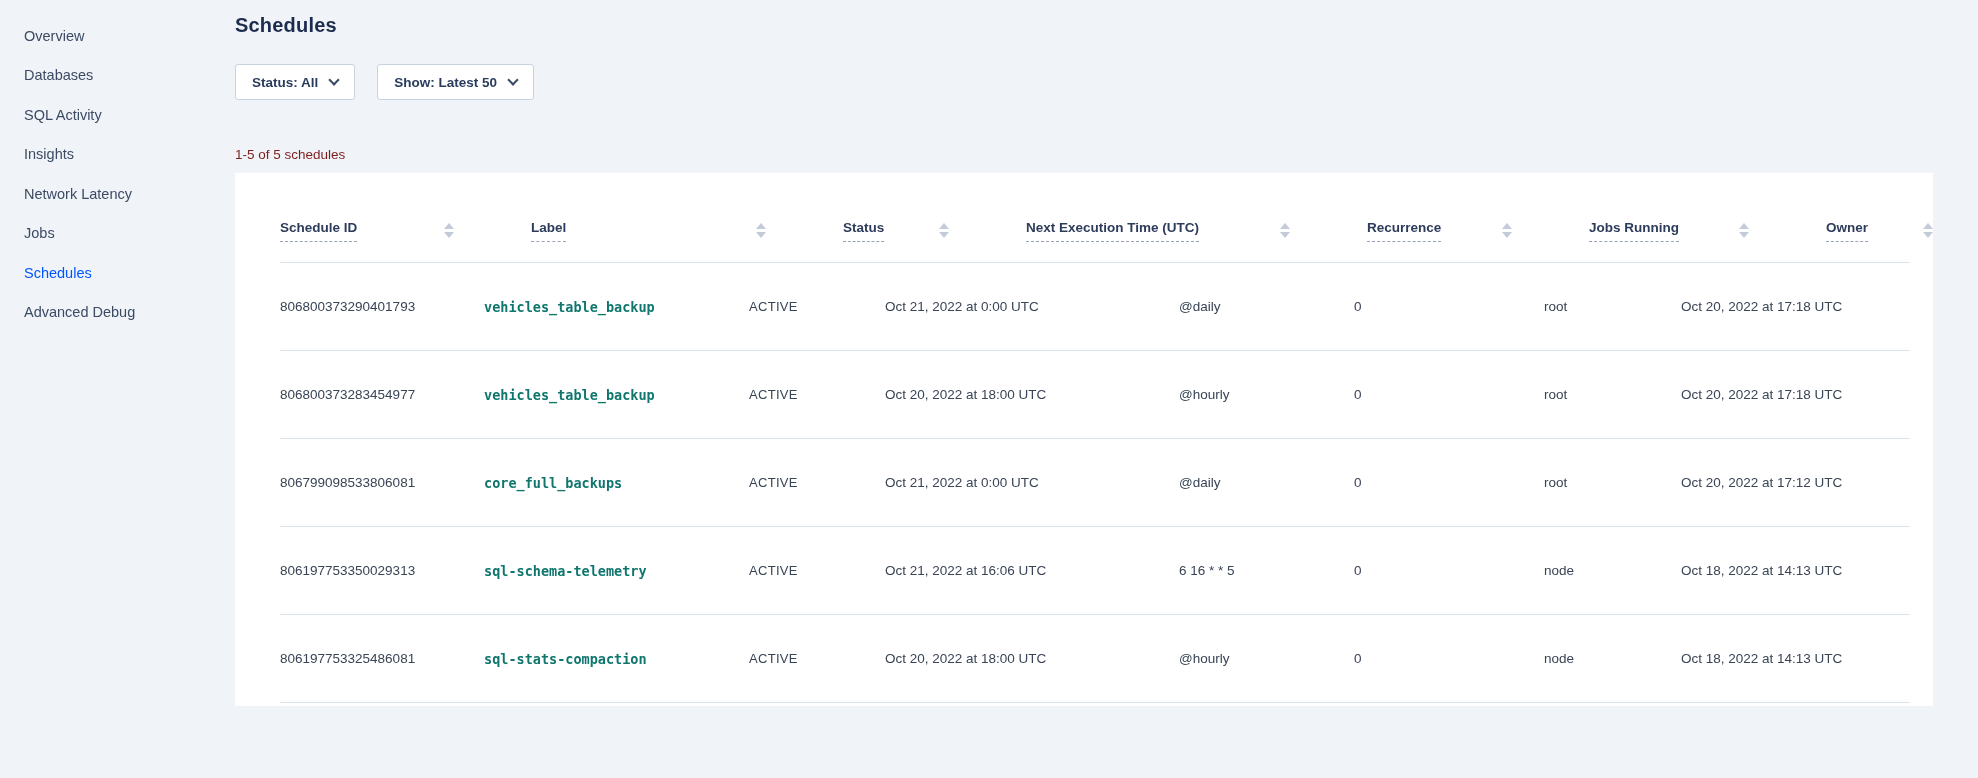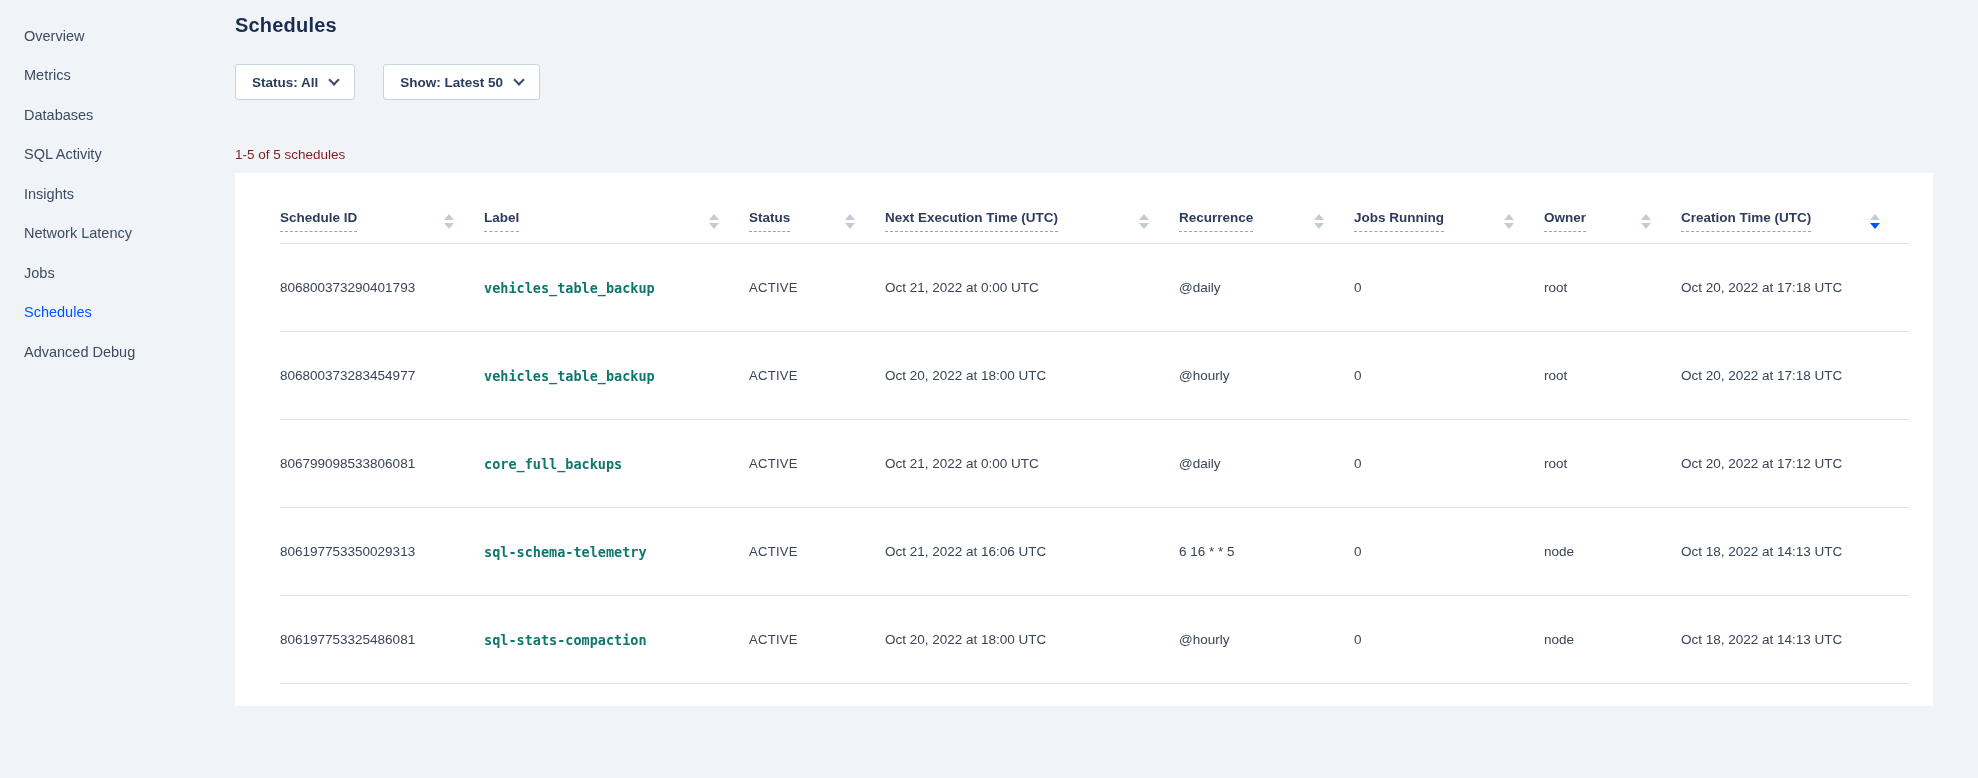--- a/index.html
+++ b/index.html
@@ -30,21 +30,21 @@
     cursor: pointer; white-space: nowrap;
   }
   .nav-item.active { color: var(--accent); }
 
   
   .main { flex: 1; padding: 0 45px 0 0; min-width: 0; }
   .page-title {
     margin: 14px 0 0 0; font-size: 20px; font-weight: 700;
     color: var(--heading); letter-spacing: 0.2px;
   }
-  .filters { margin-top: 27px; display: flex; gap: 28px; }
+  .filters { margin-top: 27px; display: flex; gap: 22px; }
   .dropdown-btn {
     height: 36px; background: var(--card-bg);
     border: 1px solid var(--border); border-radius: 3px;
     display: inline-flex; align-items: center; gap: 12px;
     padding: 0 16px; font-size: 13.5px; font-weight: 700;
     color: #2a3c5e; cursor: pointer; font-family: inherit;
   }
   .chevron {
     width: 8px; height: 8px; margin-top: -4px;
     border-right: 2px solid #3a4a68; border-bottom: 2px solid #3a4a68;
@@ -54,21 +54,21 @@
 
   
   .card {
     margin-top: 11px; background: var(--card-bg);
     width: 100%; height: 533px; padding: 0 23px 0 45px;
   }
   .tgrid {
     display: grid;
     grid-template-columns: 204px 265px 136px 294px 175px 190px 137px minmax(0,1fr);
   }
-  .thead { height: 71px; border-bottom: 1px solid var(--divider); }
+  .thead { height: 90px; border-bottom: 1px solid var(--divider); gap: 47px; }
   .th {
     display: flex; align-items: center; justify-content: space-between;
     padding: 26px 30px 0 0; cursor: pointer;
   }
   .th-label {
     font-size: 13.5px; font-weight: 700; color: #2e3c5b;
     border-bottom: 1px dashed #97a1b7; padding-bottom: 6px;
     white-space: nowrap;
   }
   .sort-icon { display: inline-flex; flex-direction: column; gap: 3px; margin-left: 10px; }
@@ -85,21 +85,20 @@
   }
   .td.status { font-size: 13px; letter-spacing: 0.3px; }
 </style>
 </head>
 <body>
 
 <div class="app">
 
   <nav class="sidebar">
     <div class="nav-item">Overview</div>
-    <div class="nav-item">Metrics</div>
     <div class="nav-item">Databases</div>
     <div class="nav-item">SQL Activity</div>
     <div class="nav-item">Insights</div>
     <div class="nav-item">Network Latency</div>
     <div class="nav-item">Jobs</div>
     <div class="nav-item active">Schedules</div>
     <div class="nav-item">Advanced Debug</div>
   </nav>
 
   <main class="main">

